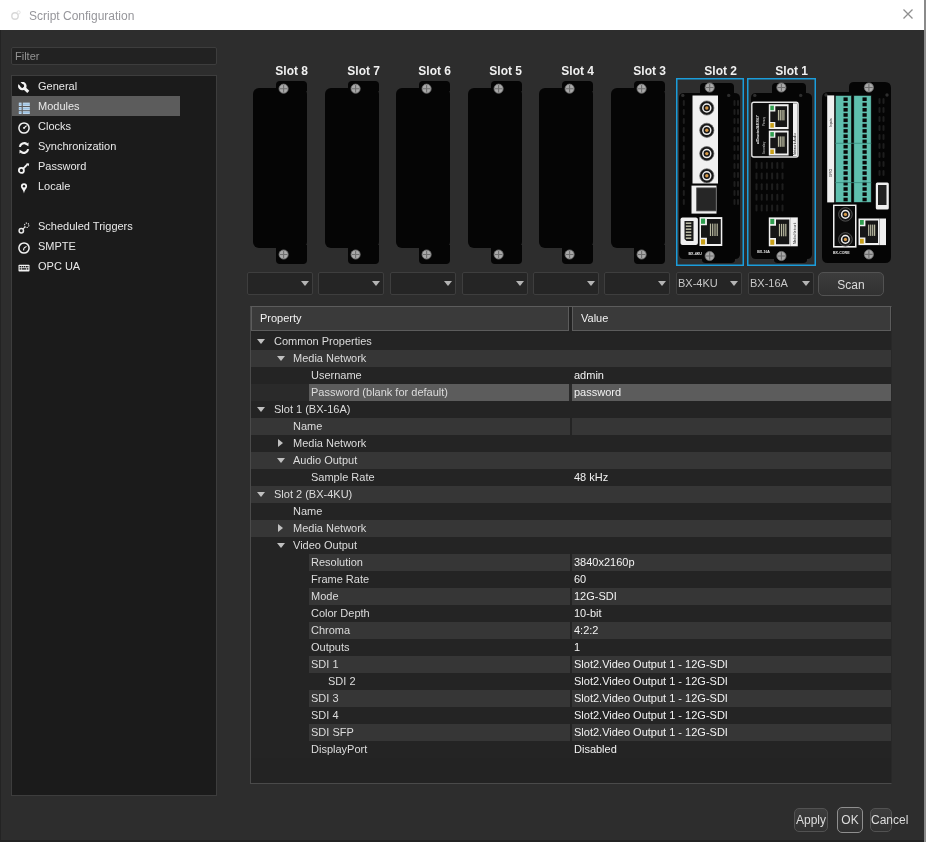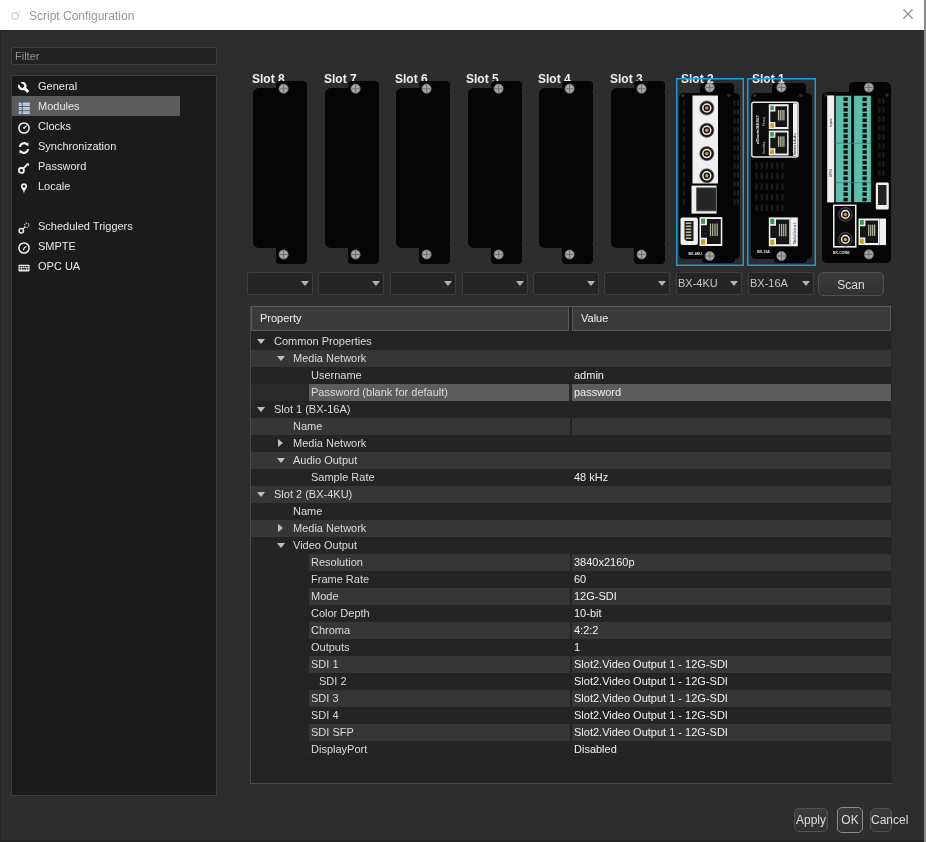--- a/index.html
+++ b/index.html
@@ -14,21 +14,21 @@
   #leftedge { left:0; top:30px; width:1px; height:812px; background:#232323; }
   #botedge { left:0; top:840px; width:926px; height:2px; background:#232323; }
   
   #filter { left:11px; top:47px; width:206px; height:18px; background:#222222; border:1px solid #3d3d3d; border-radius:2px; color:#949494; font-size:11px; line-height:16px; padding-left:3px; }
   #list { left:11px; top:75px; width:206px; height:721px; background:#1b1b1b; border:1px solid #3d3d3d; }
   .li { position:absolute; left:0; width:168px; height:20px; line-height:20px; font-size:11px; color:#e8e8e8; }
   .li.sel { background:#5c5c5c; }
   .li .ic { position:absolute; left:6px; top:4px; width:12px; height:12px; }
   .li .tx { position:absolute; left:26px; top:0; }
   
-  .slotlab { top:72px; width:56px; text-align:left; font-size:12px; font-weight:bold; color:#f0f0f0; }
+  .slotlab { top:64px; width:56px; text-align:right; font-size:12px; font-weight:bold; color:#f0f0f0; }
   
   .combo { top:272px; width:66px; height:23px; background:#252525; border:1px solid #3e3e3e; border-radius:2px; color:#c8c8c8; font-size:11px; line-height:21px; padding-left:1px; }
   .combo .arr { position:absolute; right:3px; top:8px; width:0; height:0; border-left:4.5px solid transparent; border-right:4.5px solid transparent; border-top:5px solid #b4b4b4; }
   .btn { background:linear-gradient(#3c3c3c,#313131); border:1px solid #525252; border-radius:5px; color:#dcdcdc; font-size:12px; text-align:center; }
   #scan { left:818px; top:272px; width:66px; height:24px; line-height:24px; }
   
   #tablewrap { left:250px; top:306px; width:642px; height:478px; background:#232323; border:1px solid; border-color:#5c5c5c #282828 #4a4a4a #4a4a4a; }
   #thead { position:absolute; left:0; top:0; width:640px; height:26px; }
   #thead .hcell { position:absolute; top:0; height:24px; line-height:23px; font-size:11px; color:#f2f2f2; background:#3a3a3a; border:1px solid #5c5c5c; border-top:none; padding-left:8px; }
   .trow { position:absolute; left:0; width:640px; height:17px; line-height:17px; font-size:11px; color:#dcdcdc; background:#242424; }
@@ -591,21 +591,21 @@
         <span class="pname" style="left:60px">Outputs</span>
         <span class="pval">1</span>
       </div>
 <div class="trow" style="top:349px">
         <div style="position:absolute;left:58px;top:0;width:582px;height:17px;background:#363636"></div>
         <div style="position:absolute;left:319px;top:0;width:2px;height:17px;background:#242424"></div>
         <span class="pname" style="left:60px">SDI 1</span>
         <span class="pval">Slot2.Video Output 1 - 12G-SDI</span>
       </div>
 <div class="trow" style="top:366px">
-        <span class="pname" style="left:68px">SDI 2</span>
+        <span class="pname" style="left:77px">SDI 2</span>
         <span class="pval">Slot2.Video Output 1 - 12G-SDI</span>
       </div>
 <div class="trow" style="top:383px">
         <div style="position:absolute;left:58px;top:0;width:582px;height:17px;background:#363636"></div>
         <div style="position:absolute;left:319px;top:0;width:2px;height:17px;background:#242424"></div>
         <span class="pname" style="left:60px">SDI 3</span>
         <span class="pval">Slot2.Video Output 1 - 12G-SDI</span>
       </div>
 <div class="trow" style="top:400px">
         <span class="pname" style="left:60px">SDI 4</span>

